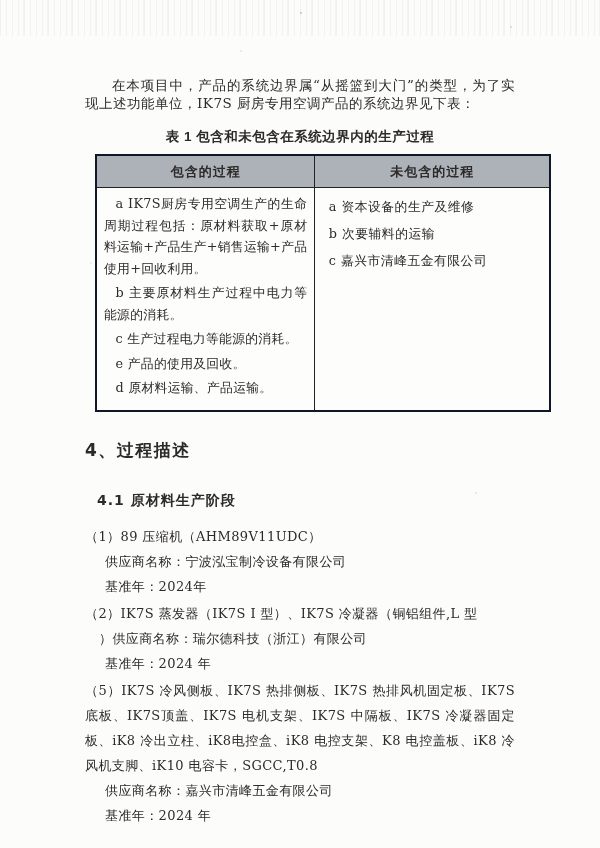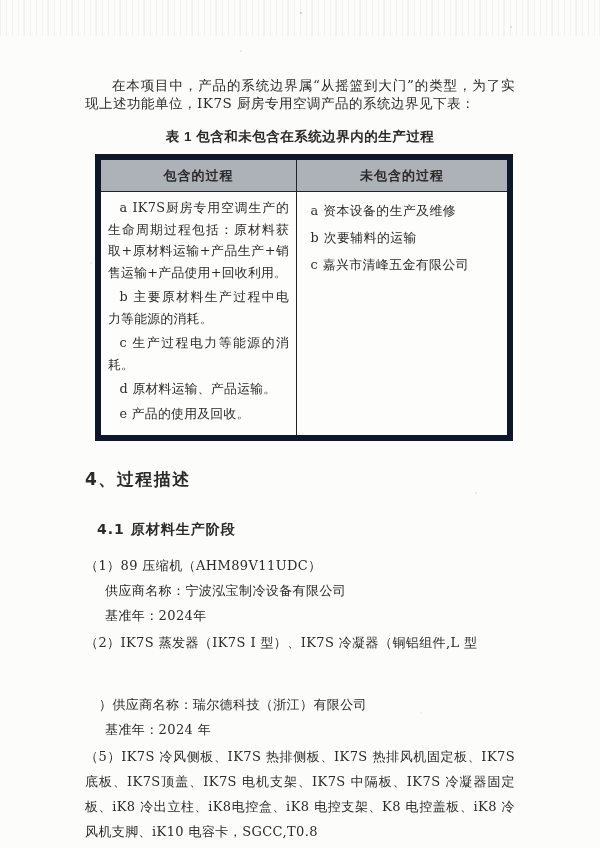--- a/index.html
+++ b/index.html
@@ -50,22 +50,22 @@
   .table-title {
     font-family: Liberation Sans, sans-serif;
     font-weight: bold;
     font-size: 13.5px;
     text-align: center;
     margin-top: 16px;
     letter-spacing: .5px;
   }
   .ptable {
     margin: 8px 0 0 10px;
-    width: 418px;
-    border: 6px solid #0f172a;
+    width: 456px;
+    border: 2px solid #0f172a;
     background: #fdfdfc;
   }
   .ptable-row { display: grid; grid-template-columns: 48.3% 51.7%; }
   .ptable-header .cell {
     background: #adb1b8;
     border-bottom: 1.5px solid #222;
     font-family: "DejaVu Sans", sans-serif;
     font-weight: bold;
     font-size: 13px;
     text-align: center;
@@ -97,21 +97,21 @@
     font-family: "DejaVu Sans", sans-serif;
     font-weight: bold;
     font-size: 14px;
     margin: 30px 0 0 12px;
     letter-spacing: 1px;
   }
   .materials { margin-top: 14px; font-size: 13px; }
   .materials p { line-height: 25px; letter-spacing: .4px; }
   .mat-title { text-align: justify; margin-top: 2px; }
   .ind-20 { padding-left: 20px; }
-  .ind-14 { padding-left: 14px; margin-top: 37px; }
+  .ind-14 { padding-left: 14px; }
 </style>
 </head>
 <body>
 
 <div class="top-noise"></div>
 <i class="speck" style="left:300px; top:12px;"></i>
 
 <div class="page">
 
   <p class="intro">在本项目中，产品的系统边界属“从摇篮到大门”的类型，为了实现上述功能单位，IK7S 厨房专用空调产品的系统边界见下表：</p>
@@ -121,22 +121,22 @@
   <div class="ptable">
     <div class="ptable-row ptable-header">
       <div class="cell cell-left">包含的过程</div>
       <div class="cell">未包含的过程</div>
     </div>
     <div class="ptable-row ptable-body">
       <div class="cell cell-left">
         <p>a IK7S厨房专用空调生产的生命周期过程包括：原材料获取+原材料运输+产品生产+销售运输+产品使用+回收利用。</p>
         <p>b 主要原材料生产过程中电力等能源的消耗。</p>
         <p>c 生产过程电力等能源的消耗。</p>
+        <p>e 产品的使用及回收。</p>
         <p>d 原材料运输、产品运输。</p>
-        <p>e 产品的使用及回收。</p>
       </div>
       <div class="cell cell-right">
         <p>a 资本设备的生产及维修</p>
         <p>b 次要辅料的运输</p>
         <p>c 嘉兴市清峰五金有限公司</p>
       </div>
     </div>
   </div>
 
   <h2 class="section-heading">4、过程描述</h2>

